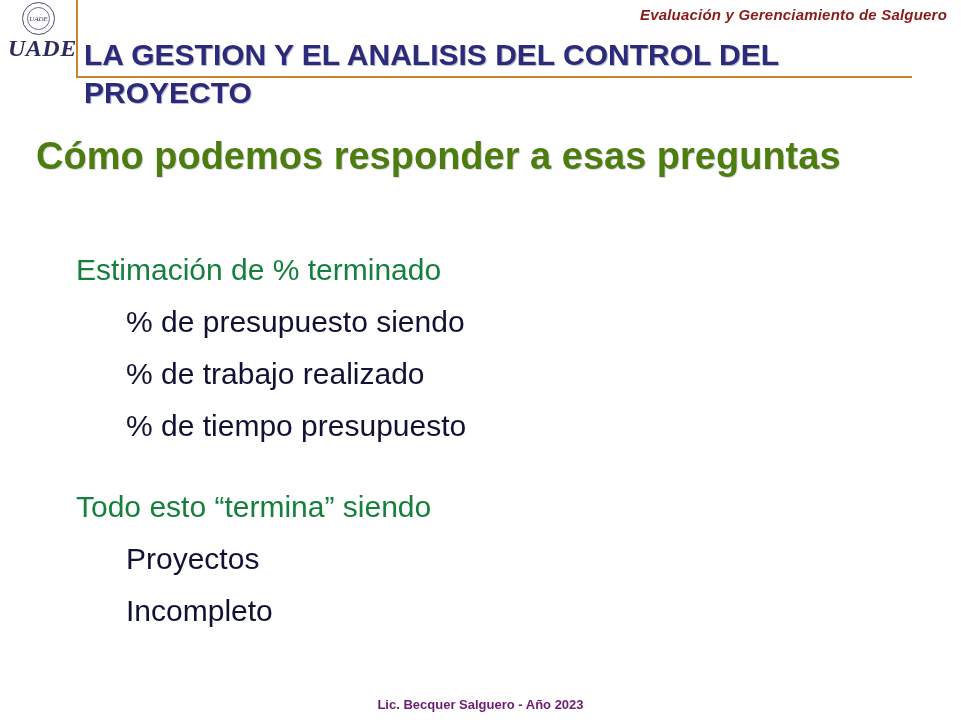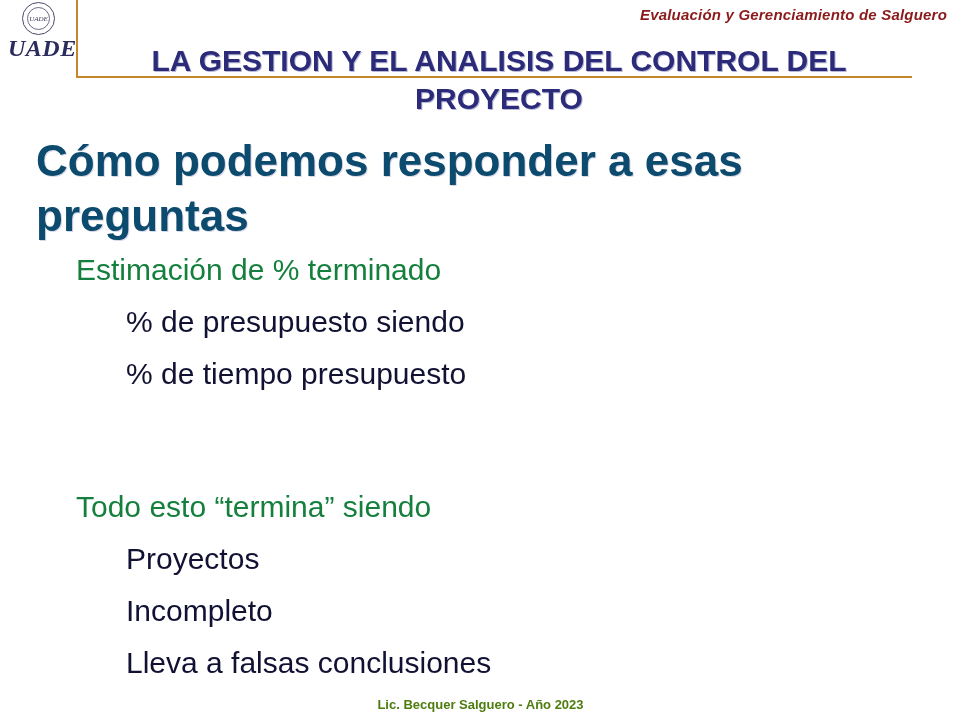--- a/index.html
+++ b/index.html
@@ -107,42 +107,41 @@
     top: 76px;
     width: 836px;
     height: 2px;
     background: #c8862a;
   }
 
   
   .slide-title {
     position: absolute;
     left: 84px;
-    top: 42px;
+    top: 36px;
     width: 830px;
     font-family: "Liberation Sans", sans-serif;
     font-size: 30px;
     font-weight: bold;
     color: #2b2b7a;
     line-height: 1.28;
     letter-spacing: 0px;
     text-shadow: 1px 1px 0 #b9b9d6;
-    text-align: center;
   }
 
   
   .red-heading {
     position: absolute;
     left: 36px;
     top: 133px;
     width: 870px;
     font-family: "Liberation Sans", sans-serif;
-    font-size: 44px;
-    font-weight: bold;
-    color: #0c4a6e;
+    font-size: 38px;
+    font-weight: bold;
+    color: #4d7c0f;
     line-height: 1.25;
     text-shadow: 1px 1px 0 #d8d8e8;
   }
 
   
   .body-block {
     position: absolute;
     color: #111133;
     font-family: "Liberation Sans", sans-serif;
   }
@@ -170,21 +169,21 @@
   
   .footer {
     position: absolute;
     left: 0;
     bottom: 8px;
     width: 961px;
     text-align: center;
     font-family: "Liberation Sans", sans-serif;
     font-size: 13px;
     font-weight: bold;
-    color: #4d7c0f;
+    color: #701a75;
   }
 </style>
 </head>
 <body>
 
 <div class="slide">
 
   <div class="header-course">Evaluación y Gerenciamiento de Salguero</div>
 
   <div class="logo-box">
@@ -197,25 +196,25 @@
   <div class="logo-divider"></div>
   <div class="title-rule"></div>
 
   <div class="slide-title">LA GESTION Y EL ANALISIS DEL CONTROL DEL PROYECTO</div>
 
   <div class="red-heading">Cómo podemos responder a esas preguntas</div>
 
   <div class="body-block" id="block-a">
     <div class="line lvl1">Estimación de % terminado</div>
     <div class="line lvl2">% de presupuesto siendo</div>
+    <div class="line lvl2">% de trabajo realizado</div>
     <div class="line lvl2">% de tiempo presupuesto</div>
   </div>
 
   <div class="body-block" id="block-b">
     <div class="line lvl1">Todo esto “termina” siendo</div>
     <div class="line lvl2">Proyectos</div>
     <div class="line lvl2">Incompleto</div>
-    <div class="line lvl2">Lleva a falsas conclusiones</div>
   </div>
 
   <div class="footer">Lic. Becquer Salguero - Año 2023</div>
 
 </div>
 
 </body></html>

